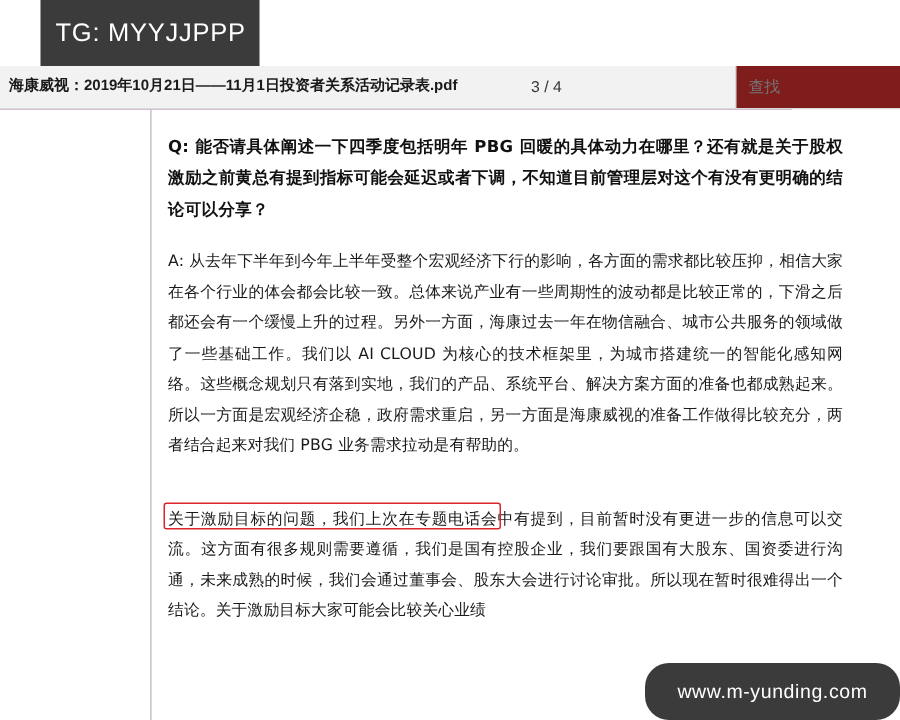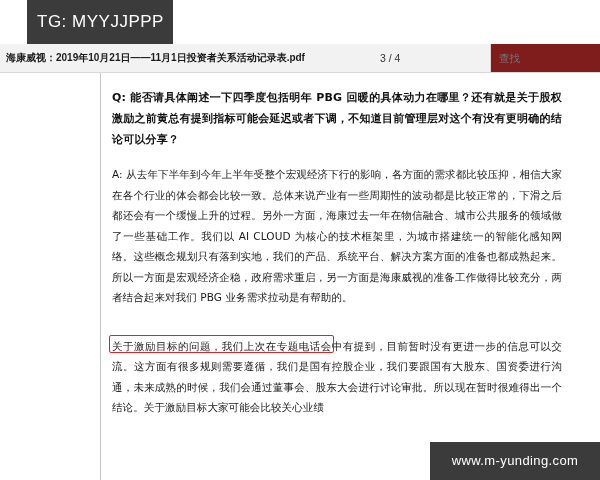--- a/index.html
+++ b/index.html
@@ -64,21 +64,21 @@
     height: 28px;
     line-height: 28px;
     font-size: 10px;
     color: #1a1a1a;
     font-weight: bold;
     white-space: nowrap;
     font-family: "Liberation Sans", sans-serif;
   }
   .page-indicator {
     position: absolute;
-    left: 380px;
+    left: 354px;
     top: 0;
     height: 28px;
     line-height: 28px;
     font-size: 10.5px;
     color: #333333;
   }
   .search-box {
     position: absolute;
     right: 0;
     top: 0;
@@ -175,20 +175,21 @@
     right: 0;
     bottom: 0;
     width: 170px;
     height: 38px;
     background: #3b3b3b;
     color: #ffffff;
     font-size: 13px;
     line-height: 38px;
     text-align: center;
     letter-spacing: 0.4px;
+    border-radius: 16px;
   }
 </style>
 </head>
 <body>
 
 <div class="page">
 
   <div class="top-bar">
     <div class="tg-tag">TG: MYYJJPPP</div>
   </div>

